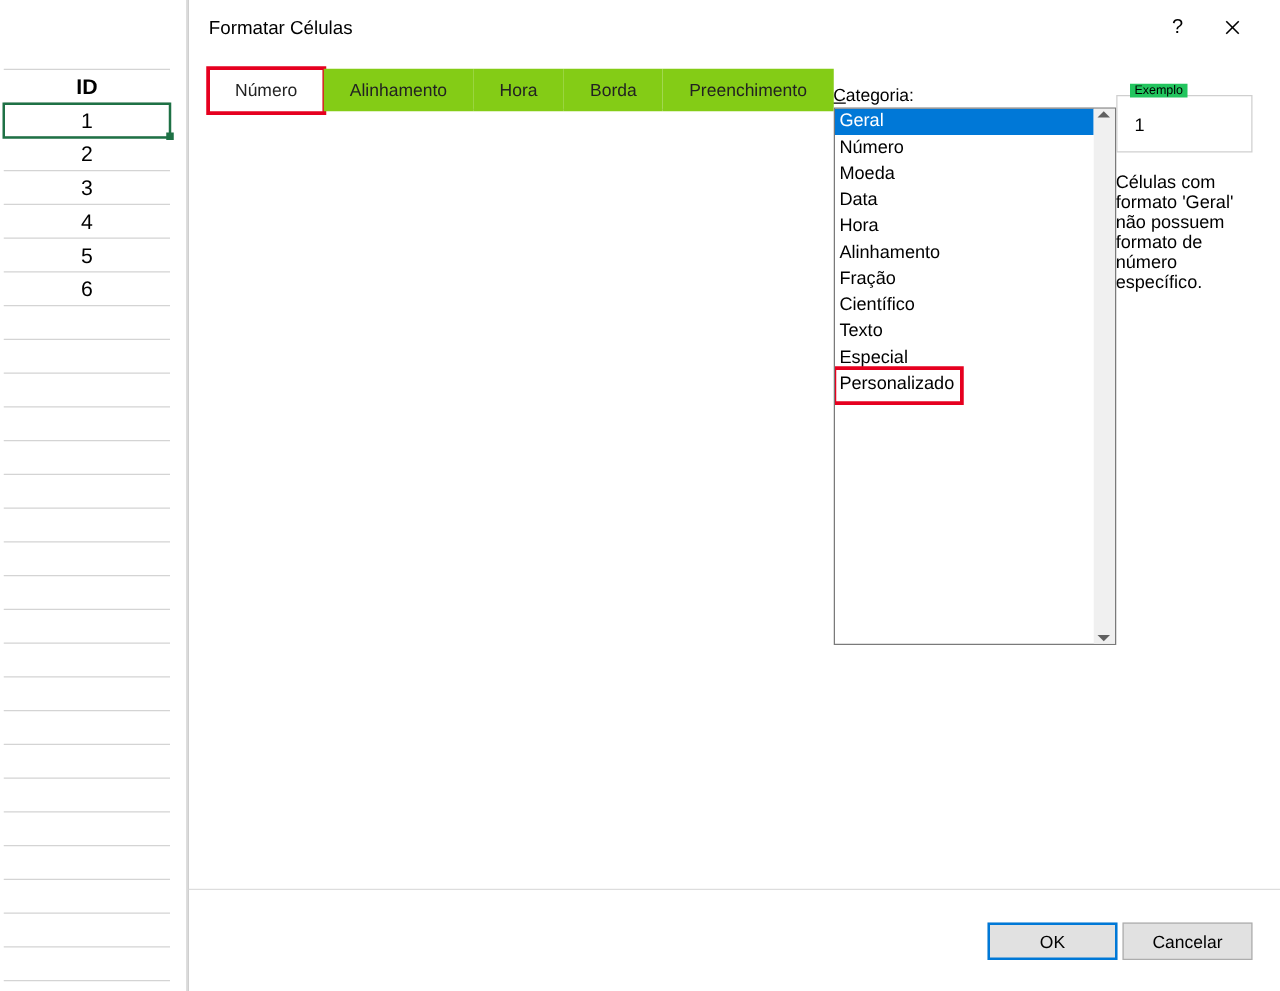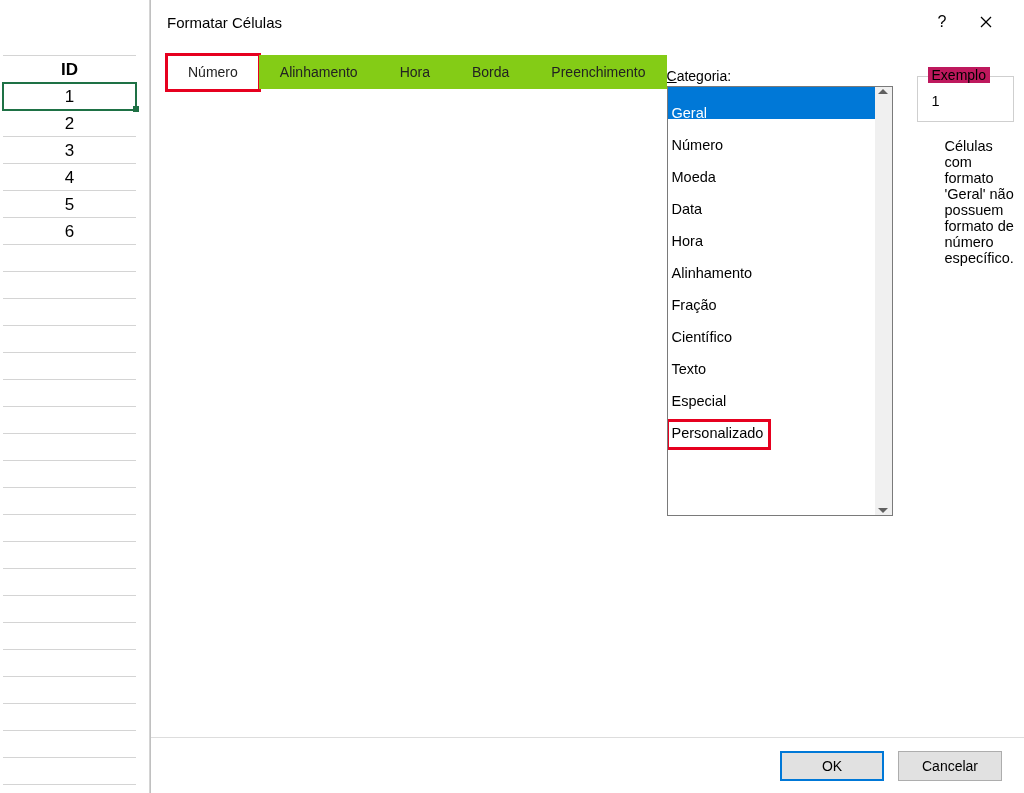--- a/index.html
+++ b/index.html
@@ -123,21 +123,20 @@
     position: absolute;
     inset: -1px;
     pointer-events: none;
   }
 
   
   .tab-content {
     flex: 1;
     display: flex;
     padding-top: 14px;
-    gap: 24px;
   }
 
   .category-col {
     width: 226px;
     display: flex;
     flex-direction: column;
   }
   .field-label {
     font-size: 14px;
     margin-bottom: 2px;
@@ -170,21 +169,21 @@
   .sb-arrow.down { border-top: 5px solid #606060; }
 
   .listbox-items {
     position: absolute;
     left: 0; right: 17px; top: 0; bottom: 0;
     overflow: hidden;
   }
   .li-item {
     height: 21px;
     line-height: 21px;
-    padding: 16px 4px;
+    padding: 0 4px;
     font-size: 14.5px;
     white-space: nowrap;
   }
   .li-item.selected {
     background: #0078d7;
     color: #fff;
   }
   .li-item .hl-red {
     outline: 3px solid #e6001f;
     outline-offset: 0px;
@@ -201,42 +200,41 @@
   }
   .example-box {
     border: 1px solid #cfcfcf;
     position: relative;
     padding: 16px 12px 12px 12px;
     margin-top: 8px;
   }
   .example-box .legend {
     position: absolute;
     top: -10px; left: 10px;
-    background: #be185d;
+    background: #22c55e;
     padding: 0 4px;
-    font-size: 14px;
+    font-size: 10px;
   }
   .example-box .value {
     font-size: 14.5px;
     padding-left: 2px;
   }
   .desc {
     margin-top: 16px;
     font-size: 14.5px;
-    margin-left: 28px;
   }
 
   
   .footer {
-    height: 56px;
+    height: 82px;
     border-top: 1px solid #ddd;
     display: flex;
     justify-content: flex-end;
     align-items: center;
-    gap: 14px;
+    gap: 4px;
     padding: 0 22px;
   }
   .btn {
     width: 104px; height: 30px;
     font-size: 14px;
     background: #e1e1e1;
     border: 1px solid #adadad;
     display: flex;
     align-items: center;
     justify-content: center;

